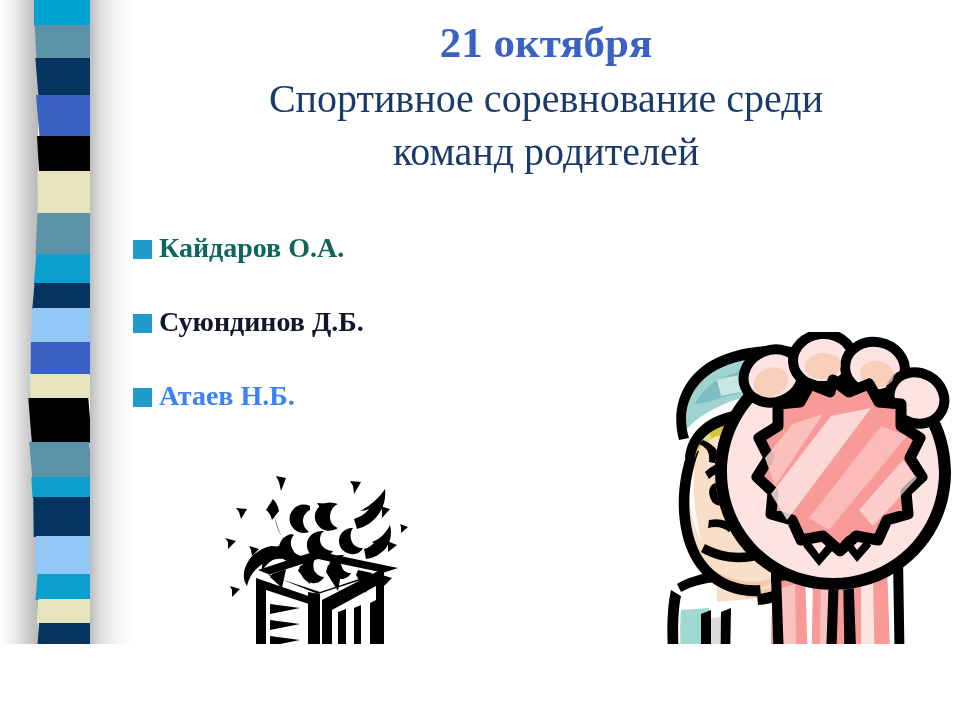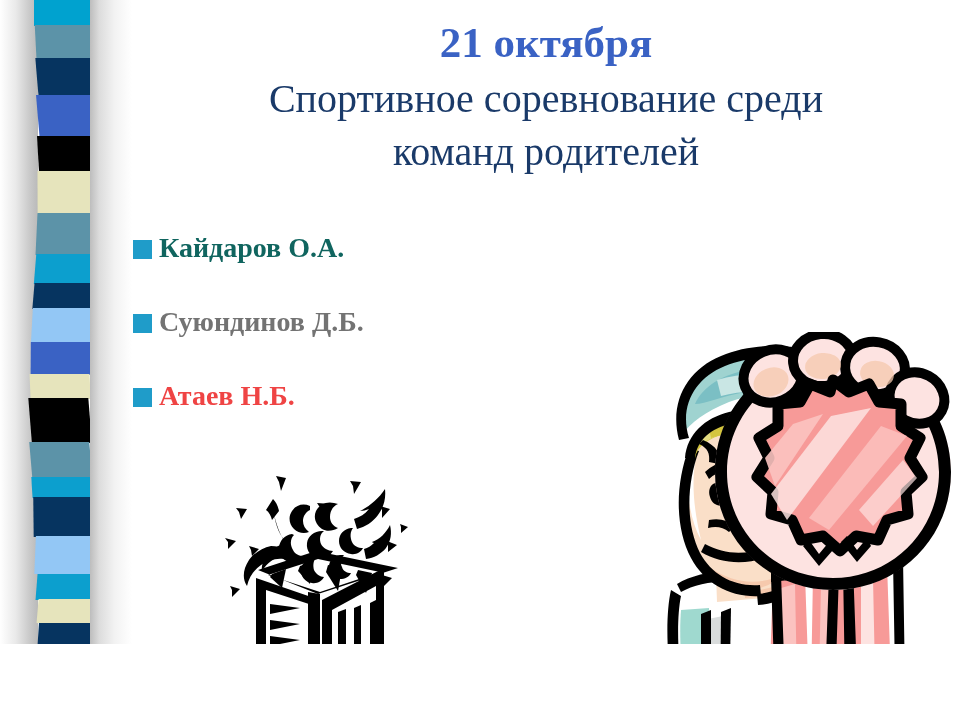--- a/index.html
+++ b/index.html
@@ -152,25 +152,25 @@
     <h2 id="slide-subtitle" style="color: rgb(26, 58, 105);">Спортивное соревнование среди команд родителей</h2>
   </div>
 
   <ul id="bullet-list">
       <li class="bullet-row">
         <span class="bullet-marker" style="background: rgb(31, 156, 201);"></span>
         <span class="bullet-text" style="color: rgb(16, 101, 95);">Кайдаров О.А.</span>
       </li>
       <li class="bullet-row">
         <span class="bullet-marker" style="background: rgb(31, 156, 201);"></span>
-        <span class="bullet-text" style="color: #737373;">Суюндинов Д.Б.</span>
+        <span class="bullet-text" style="color: #0f172a;">Суюндинов Д.Б.</span>
       </li>
       <li class="bullet-row">
         <span class="bullet-marker" style="background: rgb(31, 156, 201);"></span>
-        <span class="bullet-text" style="color: #ef4444;">Атаев Н.Б.</span>
+        <span class="bullet-text" style="color: #3b82f6;">Атаев Н.Б.</span>
       </li>
     </ul>
 
   <div id="gift-clipart">
     <svg viewBox="0 0 190 212" width="190" height="212" aria-hidden="true">
       <g fill="#000000">
 
         <path d="M54 14 l10 2 -5 13 -2 -9 z"></path>
         <path d="M128 19 l11 1 -7 12 -1 -8 z"></path>
         <path d="M95 41 l14 1 -9 6 -3 -4 z"></path>

